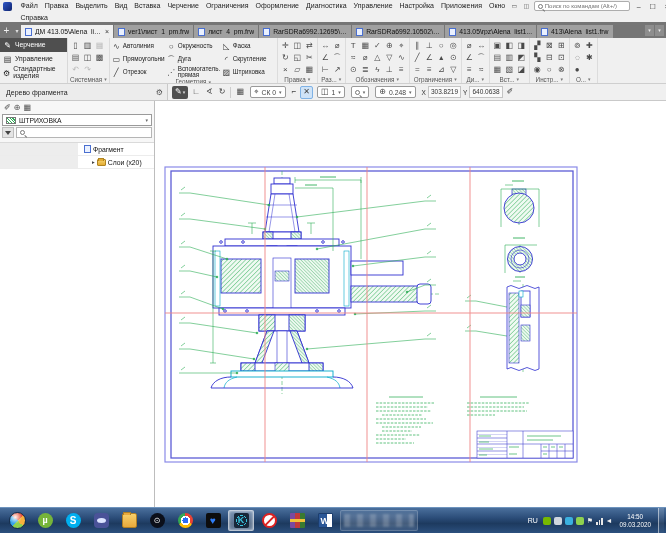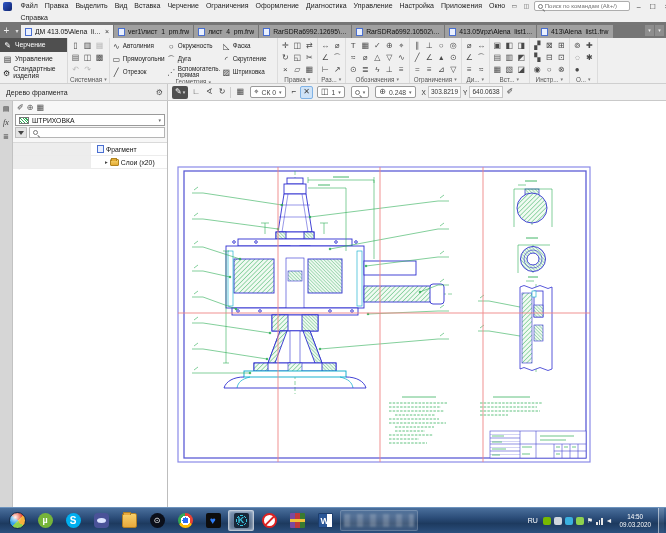--- a/index.html
+++ b/index.html
@@ -548,25 +548,20 @@
           <span class="cl">Y</span>
           <span class="cv">640.0638</span>
         </span>
         <span class="qbtn icon">
           <span class="qico">✐</span>
         </span>
       </div>
   </div>
 
   <div class="body">
-    <div class="sidestrip">
-        <span class="ss-ico">▤</span>
-        <span class="ss-ico fx">fx</span>
-        <span class="ss-ico">≣</span>
-      </div>
 
     <div class="treepanel">
       <div class="tp-tools">
           <span class="ti">✐</span>
           <span class="ti">⊕</span>
           <span class="ti">▦</span>
         </div>
       <div class="combo">
         <span class="swatch"></span>
         <span class="cval">ШТРИХОВКА</span>

